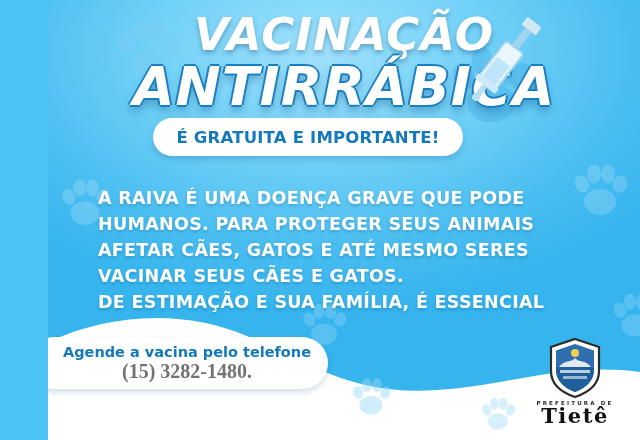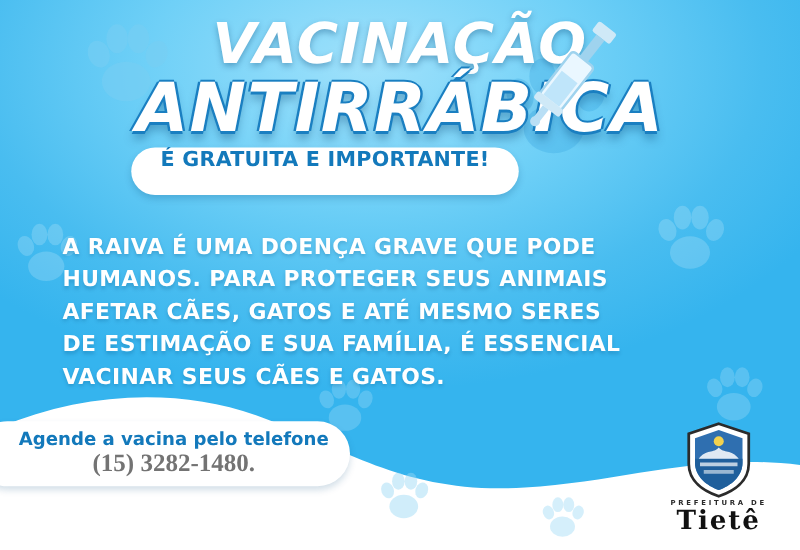--- a/index.html
+++ b/index.html
@@ -7,20 +7,21 @@
     width:640px;height:440px;overflow:hidden;
     font-family:"Liberation Sans", sans-serif;
     background:#4cc3f2;
     position:relative;
   }
   #poster{
     position:absolute;inset:0;
     background:
       radial-gradient(ellipse 420px 260px at 46% 12%, #9fe1fb 0%, #6fd0f7 42%, #49bdf0 75%, #35b4ee 100%);
     overflow:hidden;
+    margin-left:48px;
   }
   
   .paw{
     position:absolute;
     color:rgba(255,255,255,0.18);
     pointer-events:none;
     user-select:none;
   }
   .paw svg{display:block;}
   .paw.dark{color:rgba(120,205,242,0.55);}
@@ -56,21 +57,21 @@
   }
   
   .syringe{
     position:absolute;top:6px;left:392px;width:130px;height:108px;
   }
   
   .pill{
     position:absolute;top:118px;left:105px;width:310px;height:38px;
     background:#ffffff;border-radius:19px;
     box-shadow:0 3px 6px rgba(0,70,120,0.22);
-    display:flex;align-items:flex-start;justify-content:center;
+    display:flex;align-items:center;justify-content:center;
   }
   .pill span{
     color:#1379bb;font-weight:bold;font-size:16.5px;letter-spacing:0.2px;
     font-family:"DejaVu Sans", sans-serif;
   }
   
   .body-text{
     position:absolute;top:185px;left:50px;width:540px;
     color:#ffffff;
     font-family:"DejaVu Sans", sans-serif;
@@ -211,22 +212,22 @@
   </div>
 
   <div class="pill">
     <span>É GRATUITA E IMPORTANTE!</span>
   </div>
 
   <div class="body-text">
     <div>A RAIVA É UMA DOENÇA GRAVE QUE PODE</div>
     <div>HUMANOS. PARA PROTEGER SEUS ANIMAIS</div>
     <div>AFETAR CÃES, GATOS E ATÉ MESMO SERES</div>
+    <div>VACINAR SEUS CÃES E GATOS.</div>
     <div>DE ESTIMAÇÃO E SUA FAMÍLIA, É ESSENCIAL</div>
-    <div>VACINAR SEUS CÃES E GATOS.</div>
   </div>
 
   <div class="phone-box">
     <div class="l1">Agende a vacina pelo telefone</div>
     <div class="l2">(15) 3282-1480.</div>
   </div>
 
   <div class="crest">
     <svg class="shield" viewBox="0 0 56 62">
       <path d="M28 2 L52 10 L52 34 C52 48 40 56 28 60 C16 56 4 48 4 34 L4 10 Z" fill="#ffffff" stroke="#2b2b2b" stroke-width="2.2"></path>

